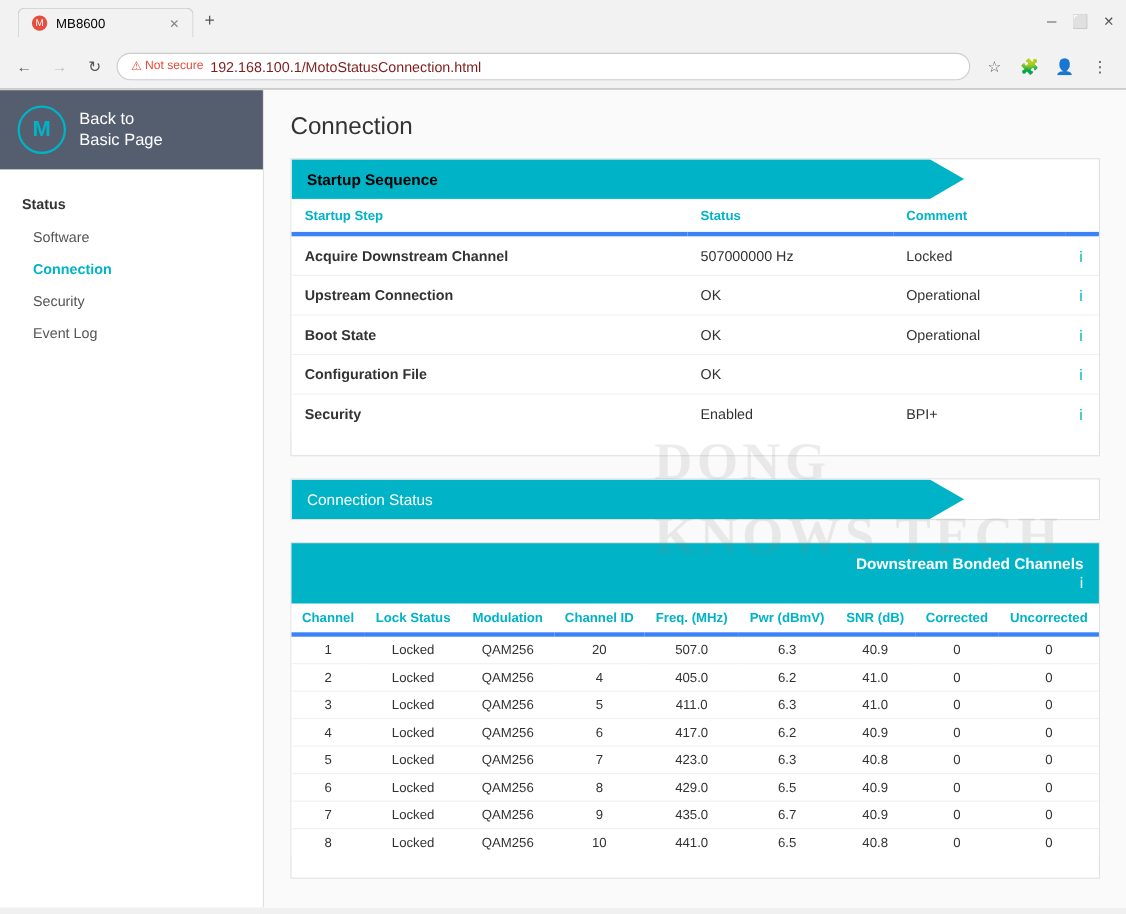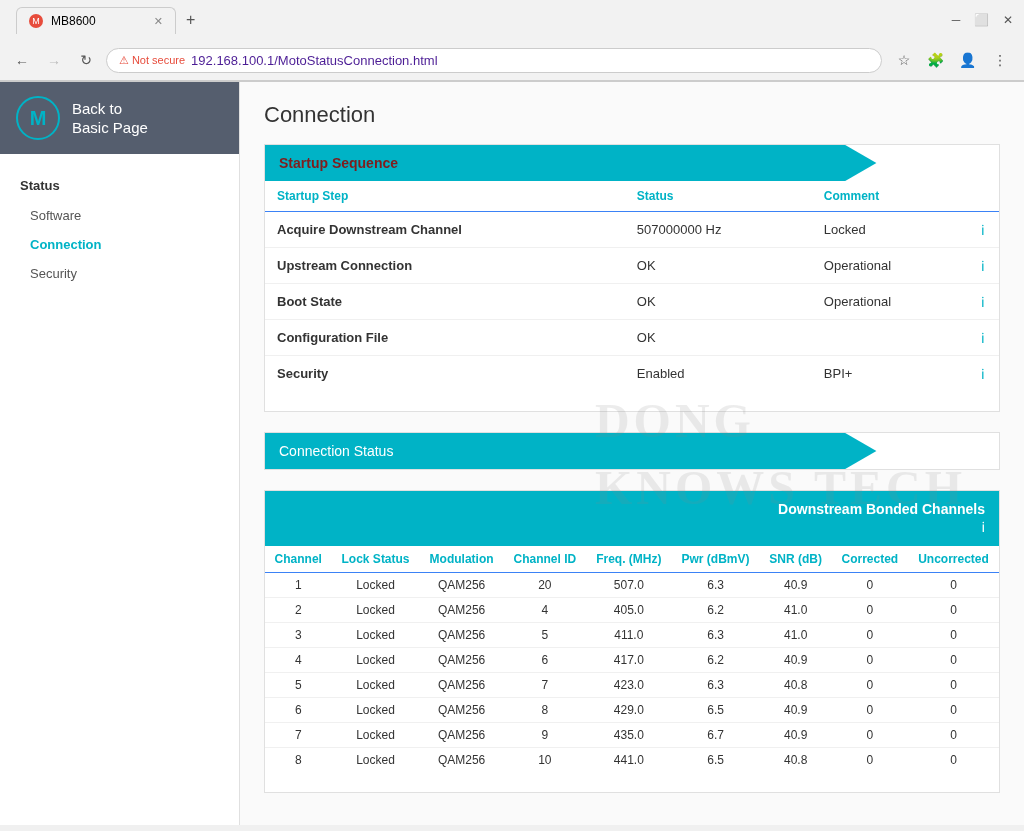--- a/index.html
+++ b/index.html
@@ -105,21 +105,21 @@
     }
     .not-secure {
       color: #e74c3c;
       font-size: 11px;
       display: flex;
       align-items: center;
       gap: 3px;
     }
     .url-text {
       font-size: 13px;
-      color: #4c1d95;
+      color: #7f1d1d;
       flex: 1;
     }
     .toolbar-icons {
       display: flex;
       gap: 4px;
       align-items: center;
     }
     .toolbar-icon {
       width: 28px;
       height: 28px;
@@ -212,21 +212,21 @@
       width: 100%;
       border-collapse: collapse;
       margin-bottom: 20px;
     }
     .data-table th {
       color: #00b3c6;
       font-size: 12px;
       font-weight: bold;
       padding: 8px 12px;
       text-align: left;
-      border-bottom: 1px solid #3b82f6;
+      border-bottom: 4px solid #3b82f6;
       background: #fff;
     }
     .data-table td {
       padding: 8px 12px;
       border-bottom: 1px solid #f0f0f0;
       color: #333;
       background: #fff;
       font-size: 13px;
     }
     .data-table tr:last-child td { border-bottom: none; }
@@ -327,32 +327,33 @@
       <div class="sidebar-header-text">
         <span>Back to</span><br>
         <span>Basic Page</span>
       </div>
     </div>
     <div class="sidebar-nav">
       <div class="nav-section-title">Status</div>
       <div class="nav-item">Software</div>
       <div class="nav-item active">Connection</div>
       <div class="nav-item">Security</div>
+      <div class="nav-item">Event Log</div>
     </div>
   </div>
 
   <div class="main-content" style="position:relative;">
 
     <div class="watermark">DONG<br>KNOWS TECH</div>
 
     <h1 class="page-title">Connection</h1>
 
     <div class="section-block">
       <div style="background:#00b3c6;padding:10px 14px;clip-path:polygon(0 0, 93% 0, 98% 50%, 93% 100%, 0 100%);width:85%;">
-        <span style="color:#7f1d1d;font-size:14px;font-weight:bold;">Startup Sequence</span>
+        <span style="color:#000000;font-size:14px;font-weight:bold;">Startup Sequence</span>
       </div>
       <table class="data-table">
         <thead>
           <tr>
             <th>Startup Step</th>
             <th>Status</th>
             <th>Comment</th>
             <th style="width:30px;"></th>
           </tr>
         </thead>

